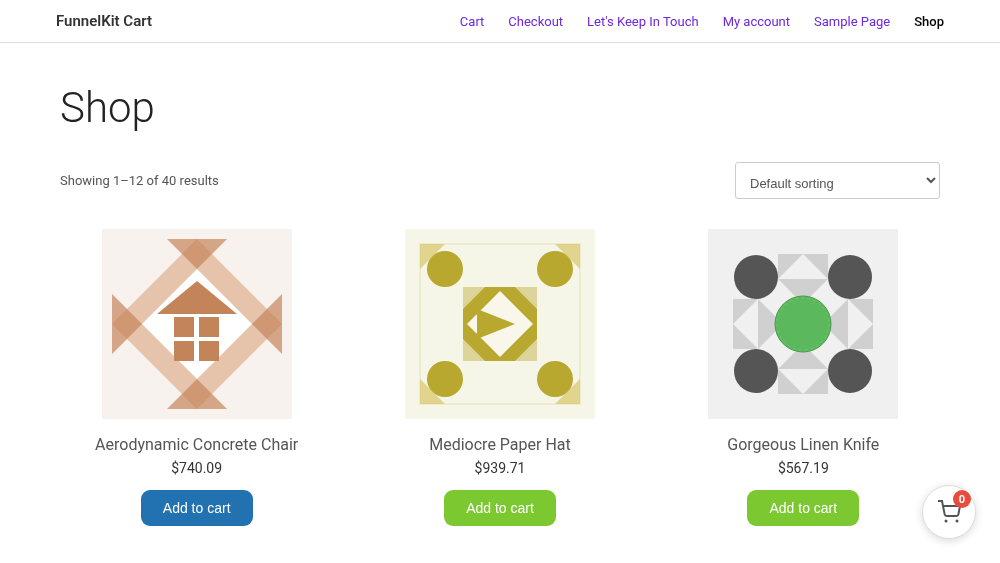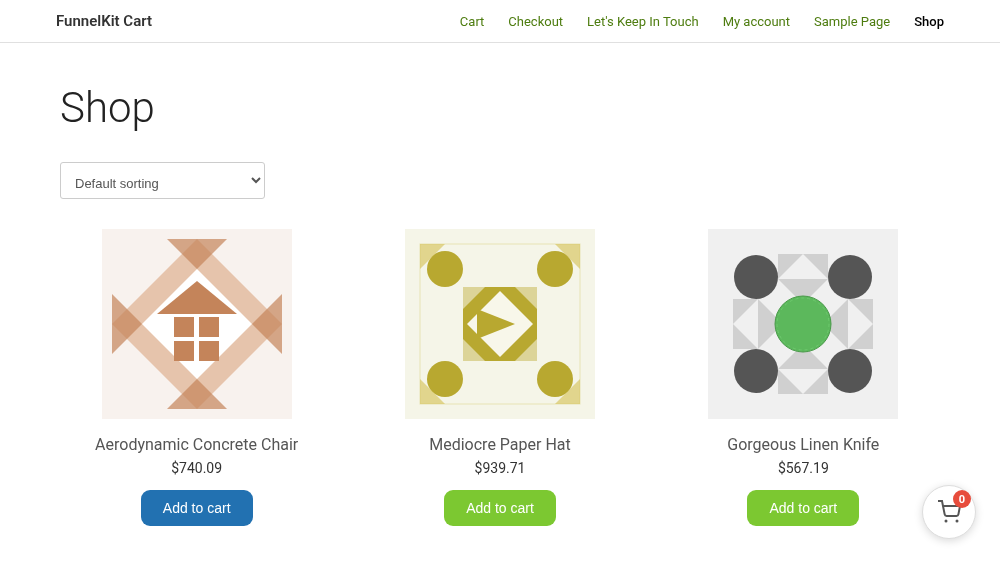--- a/index.html
+++ b/index.html
@@ -2,21 +2,21 @@
 <html><head>
   <meta charset="utf-8">
   <style>
     * { box-sizing: border-box; margin: 0; padding: 0; }
     body { font-family: -apple-system, BlinkMacSystemFont, "Segoe UI", Roboto, sans-serif; background: #fff; color: #333; font-size: 14px; }
     
     
     .header { display: flex; align-items: center; justify-content: space-between; padding: 12px 56px; border-bottom: 1px solid #e0e0e0; background: #fff; }
     .header-logo { font-size: 15px; font-weight: 600; color: #333; text-decoration: none; }
     .header-nav { display: flex; gap: 24px; align-items: center; }
-    .header-nav a { color: #4d7c0f; text-decoration: none; font-size: 13px; }
+    .header-nav a { color: #6d28d9; text-decoration: none; font-size: 13px; }
 
     
     .main { padding: 40px 60px; max-width: 1000px; }
     .page-title { font-size: 42px; font-weight: 300; color: #222; margin-bottom: 30px; }
     .shop-meta { display: flex; justify-content: space-between; align-items: center; margin-bottom: 30px; }
     .results-count { font-size: 13px; color: #555; }
     .sort-select { padding: 12px 30px 6px 10px; border: 1px solid #ccc; border-radius: 3px; font-size: 13px; color: #555; appearance: auto; background: #fff; cursor: pointer; min-width: 180px; }
 
     
     .product-grid { display: grid; grid-template-columns: repeat(3, 1fr); gap: 30px; }
@@ -49,20 +49,21 @@
     <a href="#">My account</a>
     <a href="#">Sample Page</a>
     <a href="#" style="color:#000;font-weight:500;">Shop</a>
   </nav>
 </header>
 
 <main class="main">
   <h1 class="page-title">Shop</h1>
 
   <div class="shop-meta">
+    <span class="results-count">Showing 1–12 of 40 results</span>
     <select class="sort-select">
       <option>Default sorting</option>
       <option>Sort by popularity</option>
       <option>Sort by average rating</option>
       <option>Sort by latest</option>
       <option>Sort by price: low to high</option>
       <option>Sort by price: high to low</option>
     </select>
   </div>
 

